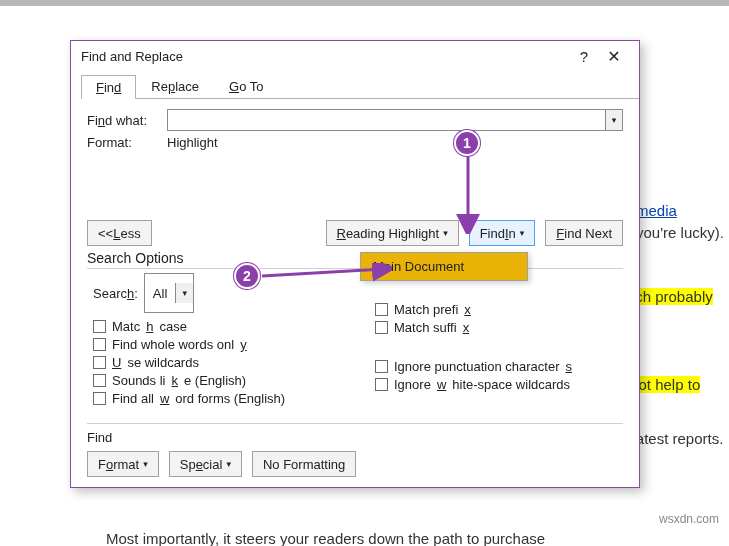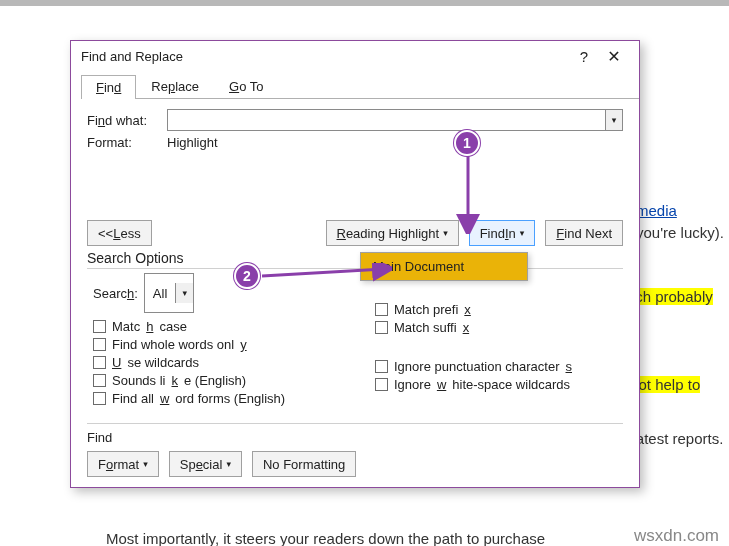--- a/index.html
+++ b/index.html
@@ -48,21 +48,21 @@
   .chk { display: flex; align-items: center; gap: 6px; font-size: 13px; margin: 3px 0; }
   .chk .box { width: 13px; height: 13px; border: 1px solid #6a6a6a; background: #fff; }
 
   .findsec { padding: 6px 16px 12px 16px; }
   .findbtns { display: flex; gap: 10px; margin-top: 6px; }
 
   
   .callout { position: absolute; z-index: 20; width: 26px; height: 26px; border-radius: 50%; background: #8a3faa; color: #fff; font-weight: bold; font-size: 14px; display: flex; align-items: center; justify-content: center; border: 2px solid #fff; box-shadow: 0 0 0 1px #8a3faa; }
   .arrow { position: absolute; z-index: 18; }
 
-  .watermark { position: absolute; right: 10px; bottom: 0; font-size: 17px; color: #888; }
+  .watermark { position: absolute; right: 10px; bottom: 20px; font-size: 12px; color: #888; }
 </style>
 </head>
 <body>
 
 <div class="page-bg">
   <div class="doc-text" style="left:636px; top:196px;"><span class="link-text">media</span></div>
   <div class="doc-text" style="left:636px; top:218px;"><span> you're lucky).</span></div>
   <div class="doc-text" style="left:616px; top:282px;"><span class="hl">vhich probably</span></div>
   <div class="doc-text" style="left:616px; top:370px;"><span class="hl">ill not help to</span></div>
   <div class="doc-text" style="left:620px; top:424px;"><span>e latest reports.</span></div>

